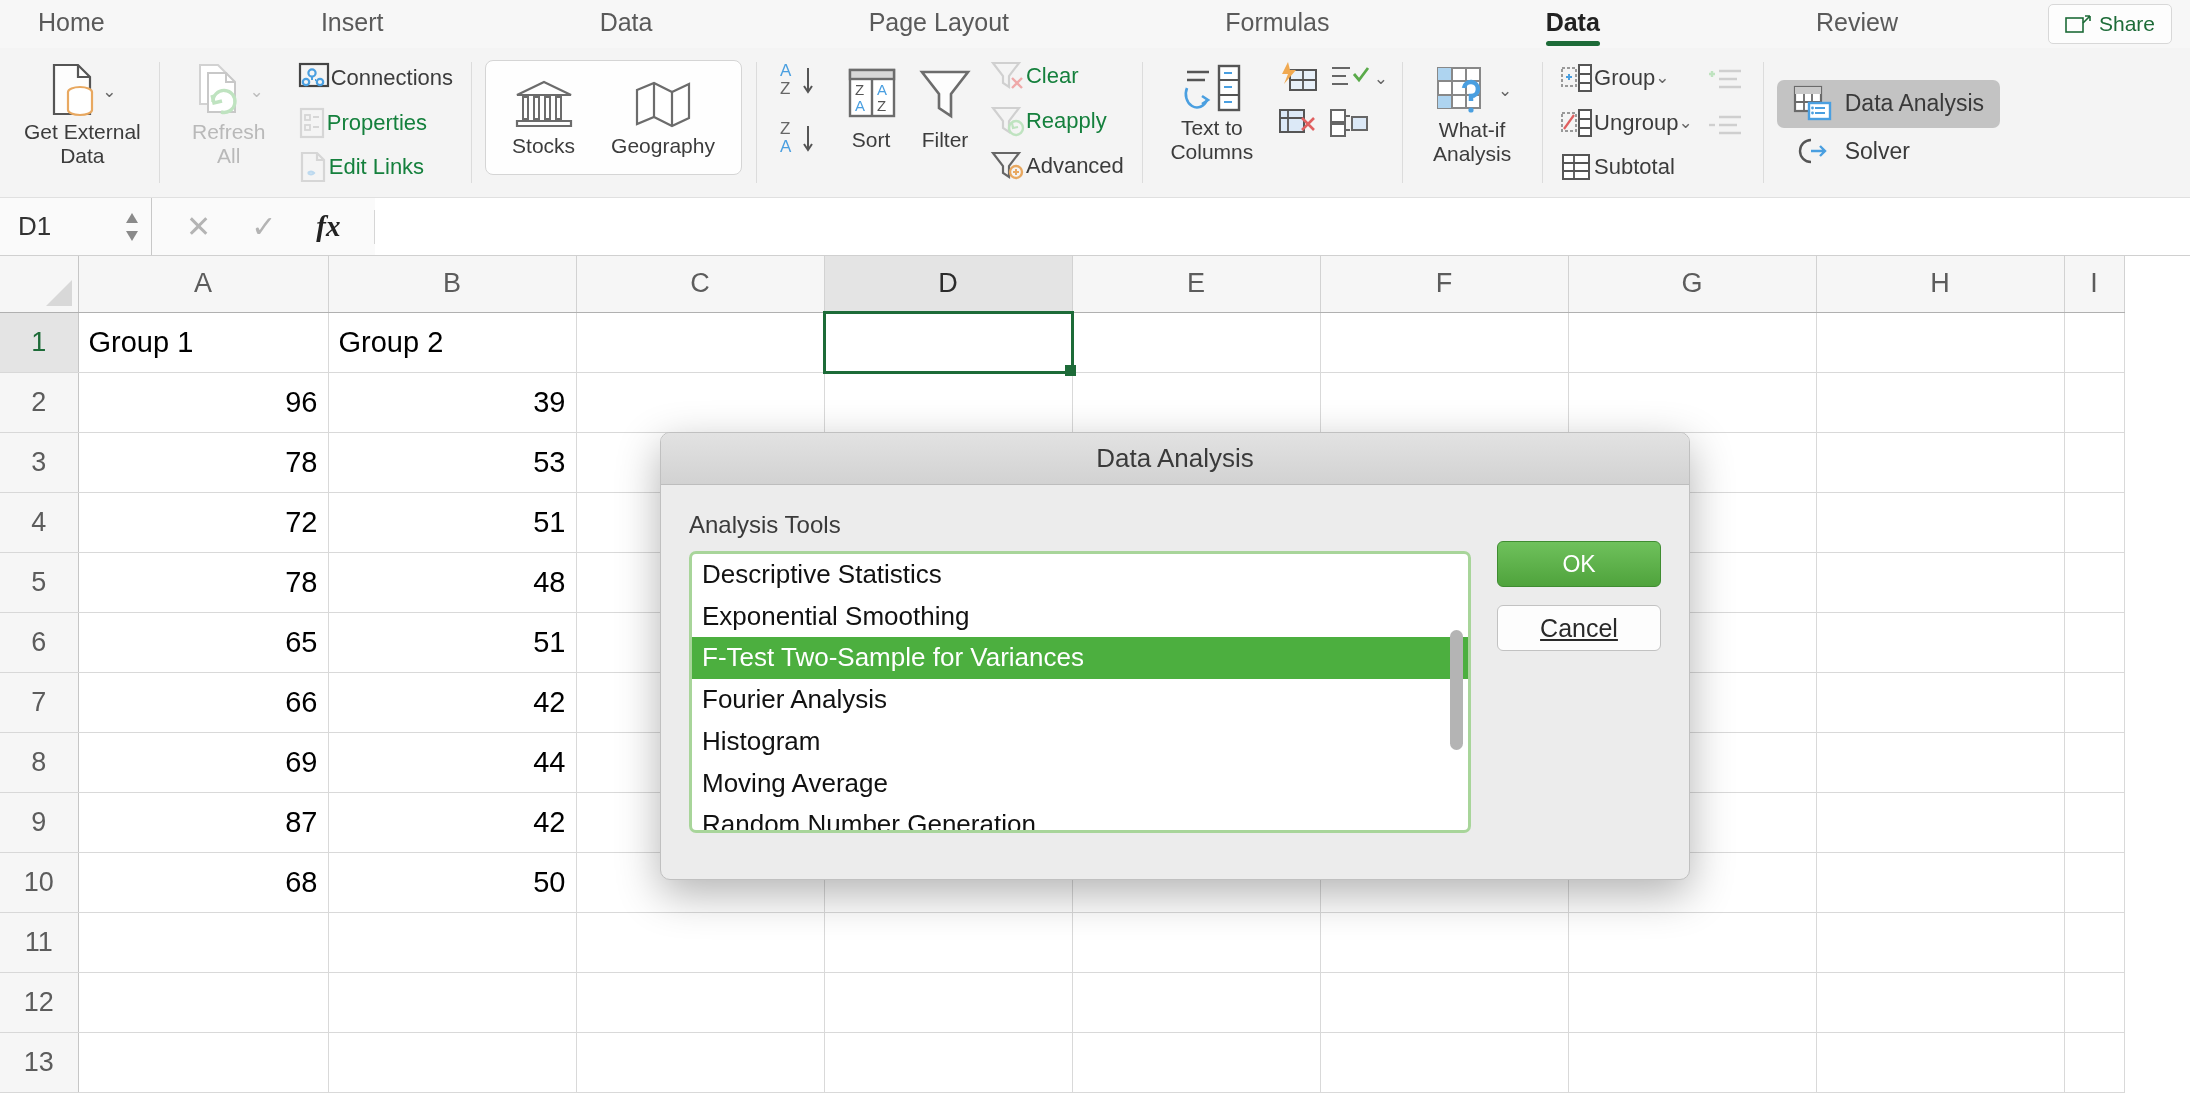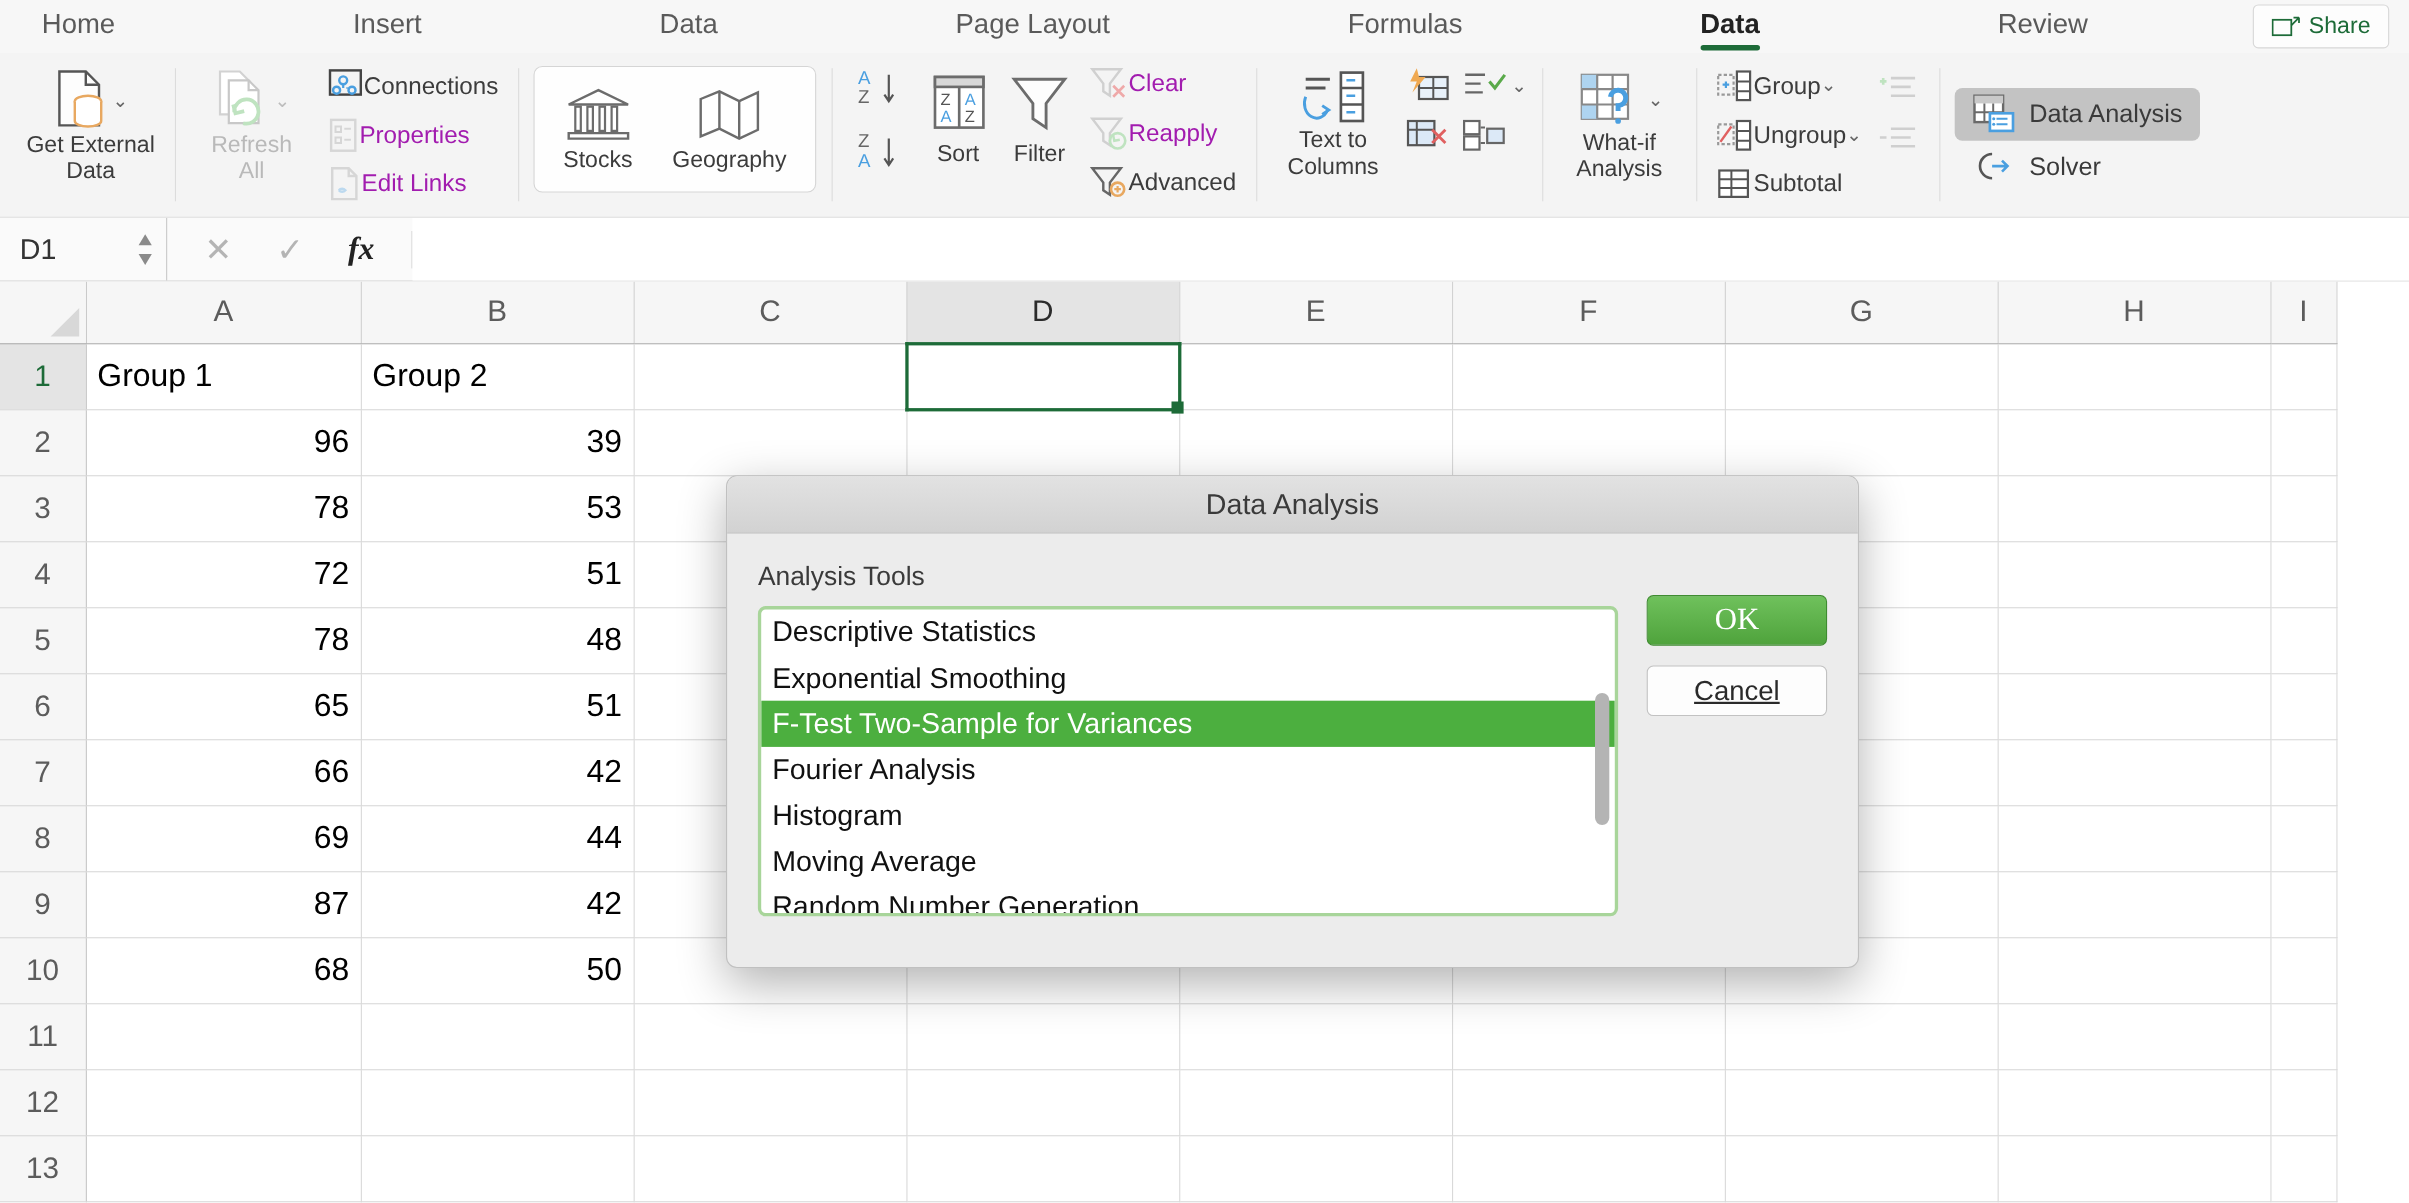--- a/index.html
+++ b/index.html
@@ -77,21 +77,21 @@
     font-size: 21px; color: #3c3c3c; text-align: center; line-height: 1.12; margin-top: 0;
   }
   .big-btn.dim .lbl { color: #b9b9b9; }
   .icon-row { display: flex; align-items: center; gap: 4px; }
   .chev { font-size: 17px; color: #666; line-height: 1; }
   .chev.dim { color: #bdbdbd; }
 
   .stack { display: flex; flex-direction: column; justify-content: center; gap: 5px; padding: 6px 4px; }
   .srow { display: flex; align-items: center; height: 40px; padding: 0 4px; }
   .srow .t { font-size: 22px; color: #3c3c3c; white-space: nowrap; }
-  .srow.dim .t { color: #a21caf; }
+  .srow.dim .t { color: #15803d; }
 
   .boxgroup {
     border: 1px solid #d5d5d5; border-radius: 8px; background: #fefefe;
     display: flex; align-items: center; padding: 4px 8px; margin: 8px 4px 18px 4px;
   }
   .box-item { display: flex; flex-direction: column; align-items: center; padding: 4px 18px; }
   .box-item .lbl { font-size: 21px; color: #3c3c3c; margin-top: 4px; }
 
   .sortgrid { display: flex; align-items: flex-start; padding-top: 6px; }
   .sortcol { display: flex; flex-direction: column; gap: 4px; padding: 0 4px; }
@@ -186,21 +186,21 @@
   .listrow.selected { background: #4caf3f; color: #fff; }
   .lb-scroll {
     position: absolute; right: 5px; top: 76px; width: 13px; height: 120px;
     background: #b4b4b4; border-radius: 7px;
   }
   .dlg-right { width: 190px; padding-left: 26px; padding-top: 30px; }
   .btn-ok {
     display: block; width: 100%; height: 46px;
     background: linear-gradient(#6fc15c,#4fa33c);
     border: 1px solid #3f8c31; border-radius: 6px;
-    color: #fff; font-size: 28px; font-family: Liberation Serif, serif;
+    color: #fff; font-size: 23px; font-family: Liberation Sans, sans-serif;
     margin-bottom: 18px;
   }
   .btn-cancel {
     display: block; width: 100%; height: 46px;
     background: #fdfdfd; border: 1px solid #c2c2c2; border-radius: 6px;
     color: #2a2a2a; font-size: 25px; font-family: inherit; text-decoration: underline;
   }
 
   svg { display: block; }
 </style>

